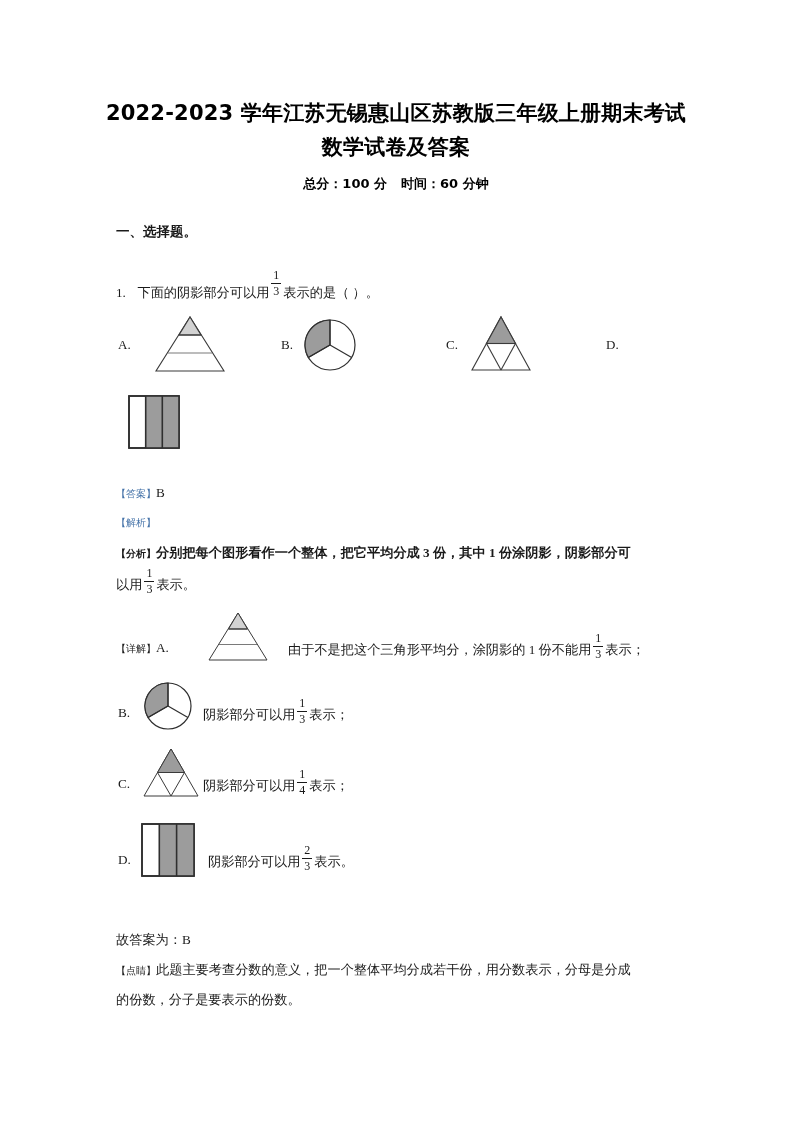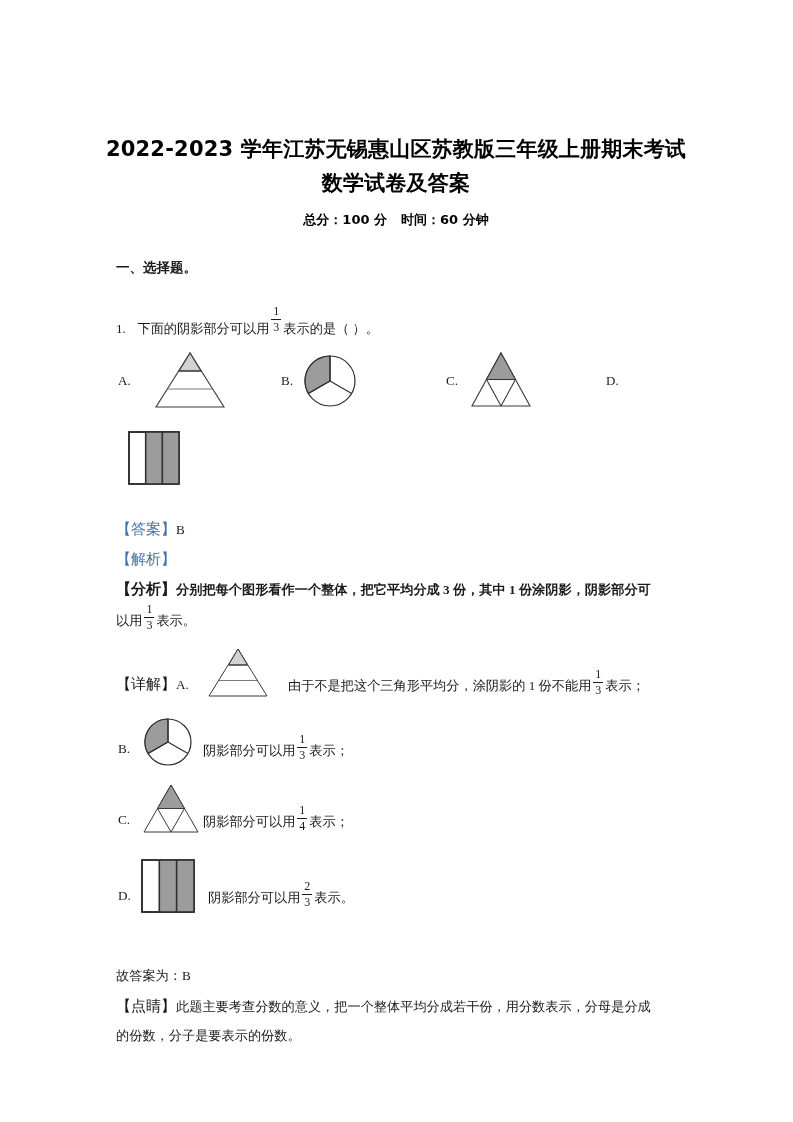--- a/index.html
+++ b/index.html
@@ -14,21 +14,20 @@
     font-family: "Liberation Serif", "DejaVu Serif", serif;
     color: #000000;
     overflow: hidden;
   }
   .page {
     position: absolute;
     left: 0; top: 0;
     width: 793px;
     height: 818px;
     padding: 0;
-    margin-top: 36px;
   }
 
   
   .title-block {
     position: absolute;
     left: 96px;
     top: 96px;
     width: 600px;
     text-align: center;
   }
@@ -61,21 +60,21 @@
   .bold-head {
     font-family: "DejaVu Sans", "Liberation Sans", sans-serif;
     font-weight: bold;
     font-size: 13.5px;
   }
   .blue {
     color: #4472a8;
   }
   .label-cjk {
     font-family: "DejaVu Sans", "Liberation Sans", sans-serif;
-    font-size: 15px;
+    font-size: 10px;
   }
 
   
   .frac {
     display: inline-block;
     vertical-align: -0.42em;
     text-align: center;
     font-size: 12px;
     line-height: 1.05;
     margin: 0 2px;

